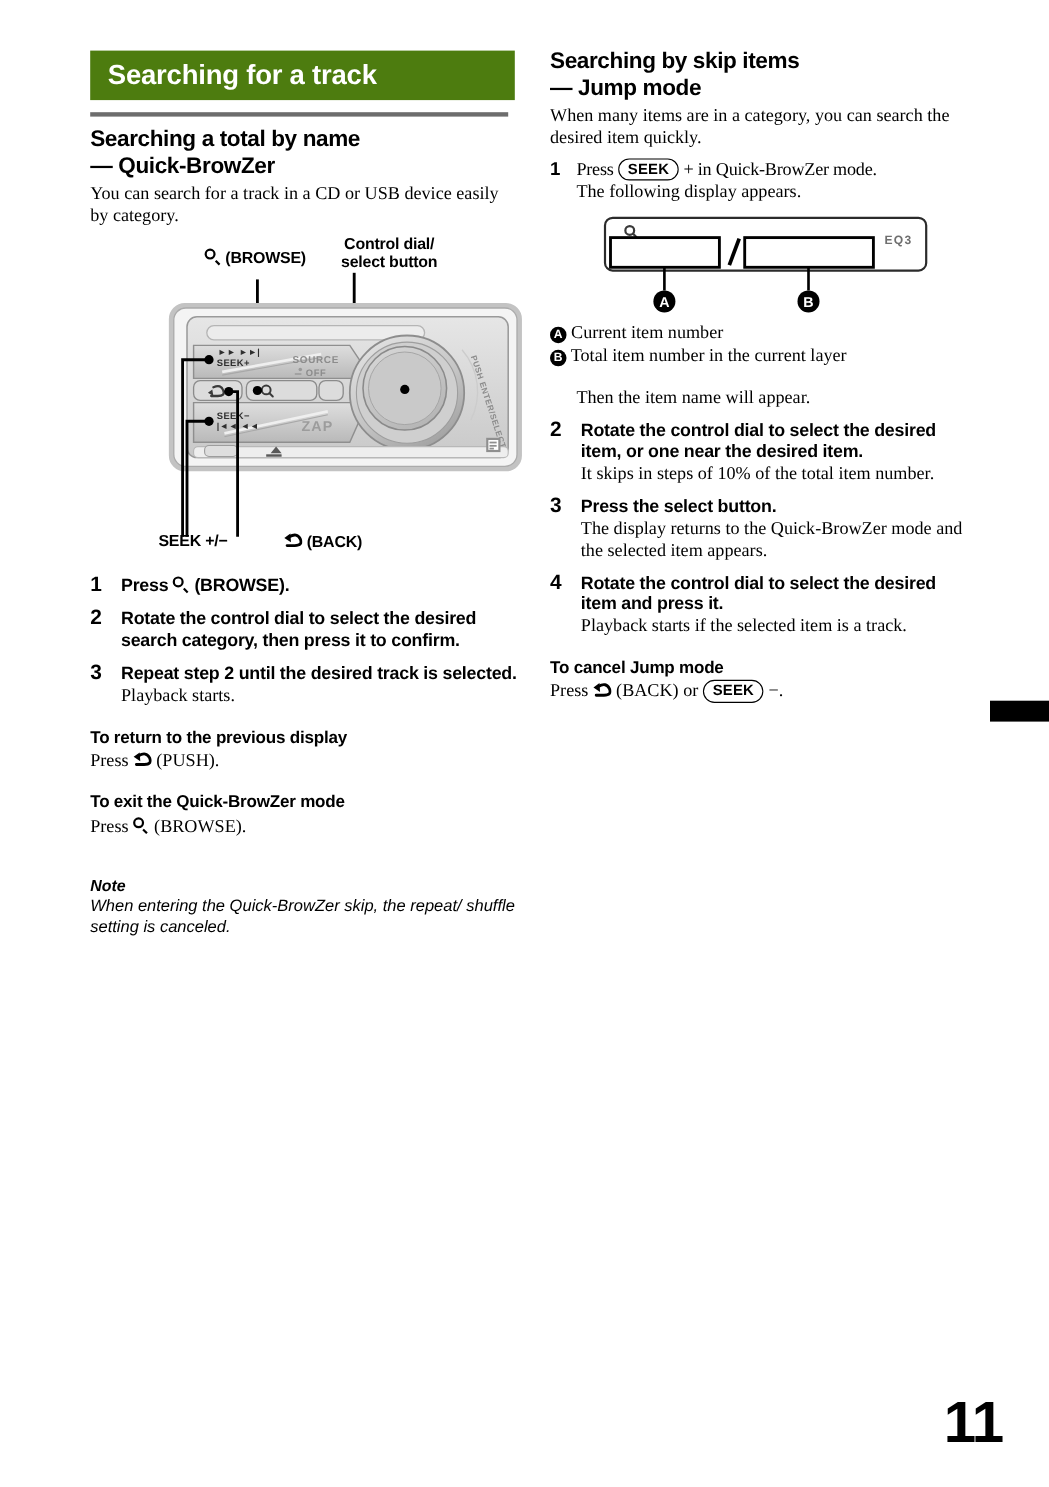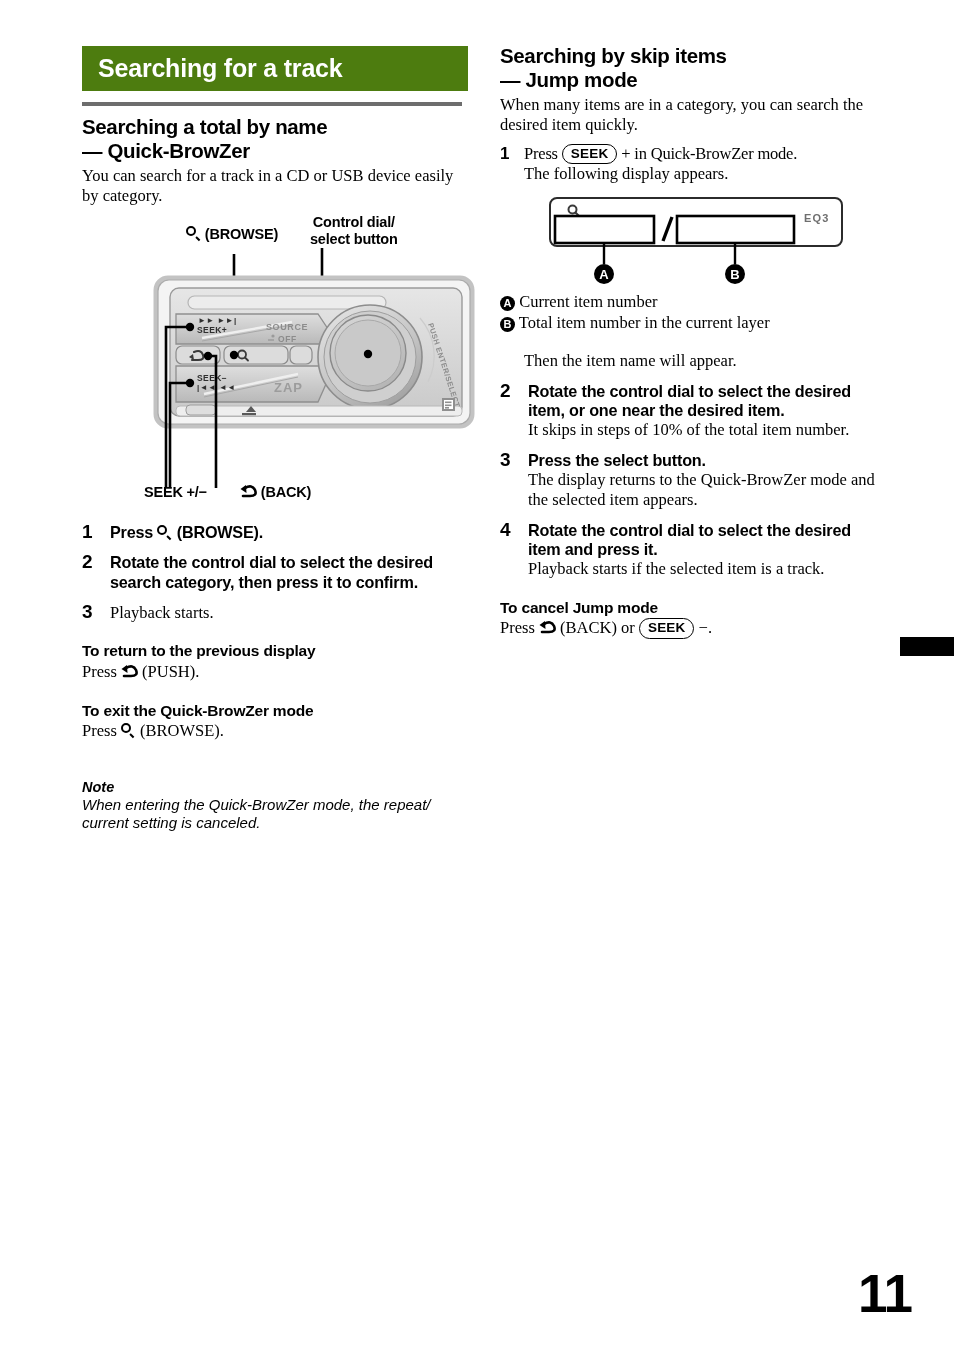--- a/index.html
+++ b/index.html
@@ -303,21 +303,21 @@
 
       <circle cx="48" cy="157" r="4.2" fill="#000"></circle>
       <path d="M48 157 L28 157 L28 262" fill="none" stroke="#000" stroke-width="2.6"></path>
 
       <circle cx="66" cy="130" r="4.2" fill="#000"></circle>
       <path d="M66 130 L74 130 L74 262" fill="none" stroke="#000" stroke-width="2.6"></path>
     </svg>
 
     <div class="lbl" style="left:2px; top:258px;">SEEK +/−</div>
 
-    <div class="lbl" style="left:98px; top:258px;">
+    <div class="lbl" style="left:116px; top:258px;">
       <span class="ico ico-back">
         <svg width="17" height="15" viewBox="0 0 17 15">
           <path d="M5 4 q7 -4 10 2 q2.5 6 -5 6 l-7 0" fill="none" stroke="#000" stroke-width="2.6" stroke-linecap="round"></path>
           <path d="M6 1 l-5.5 4 l6 4 z" fill="#000"></path>
         </svg>
       </span>
       <span>(BACK)</span>
     </div>
   </div>
 
@@ -334,20 +334,21 @@
       </p>
     </div>
 
     <div class="step">
       <span class="num">2</span>
       <p class="step-title-bold">Rotate the control dial to select the desired search category, then press it to confirm.</p>
     </div>
 
     <div class="step">
       <span class="num">3</span>
+      <p class="step-title-bold">Repeat step 2 until the desired track is selected.</p>
       <p class="step-body">Playback starts.</p>
     </div>
 
     <h3 class="minor">To return to the previous display</h3>
     <p class="body">
       <span>Press</span>
       <span class="ico ico-back">
         <svg width="17" height="15" viewBox="0 0 17 15">
           <path d="M5 4 q7 -4 10 2 q2.5 6 -5 6 l-7 0" fill="none" stroke="#000" stroke-width="2.6" stroke-linecap="round"></path>
           <path d="M6 1 l-5.5 4 l6 4 z" fill="#000"></path>
@@ -359,21 +360,21 @@
     <h3 class="minor">To exit the Quick-BrowZer mode</h3>
     <p class="body">
       <span>Press</span>
       <span class="ico ico-search bold">
         <span class="lens"></span><span class="hdl"></span>
       </span>
       <span>(BROWSE).</span>
     </p>
 
     <p class="note-label">Note</p>
-    <p class="note-text">When entering the Quick-BrowZer mode, the repeat/ current setting is canceled.</p>
+    <p class="note-text">When entering the Quick-BrowZer skip, the repeat/ shuffle setting is canceled.</p>
   </div>
 
   <div class="col-right">
 
     <h2 class="sub" style="margin-top:0;">
       <span>Searching by skip items</span><br>
       <span>— Jump mode</span>
     </h2>
 
     <p class="body">When many items are in a category, you can search the desired item quickly.</p>

